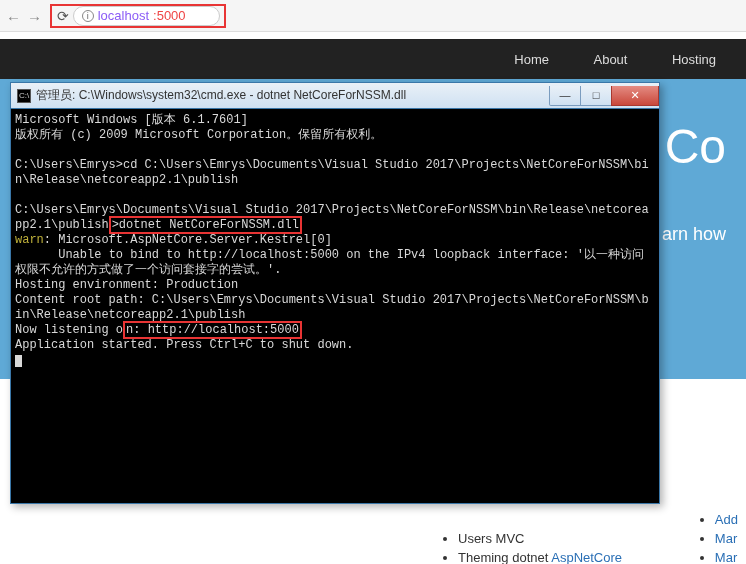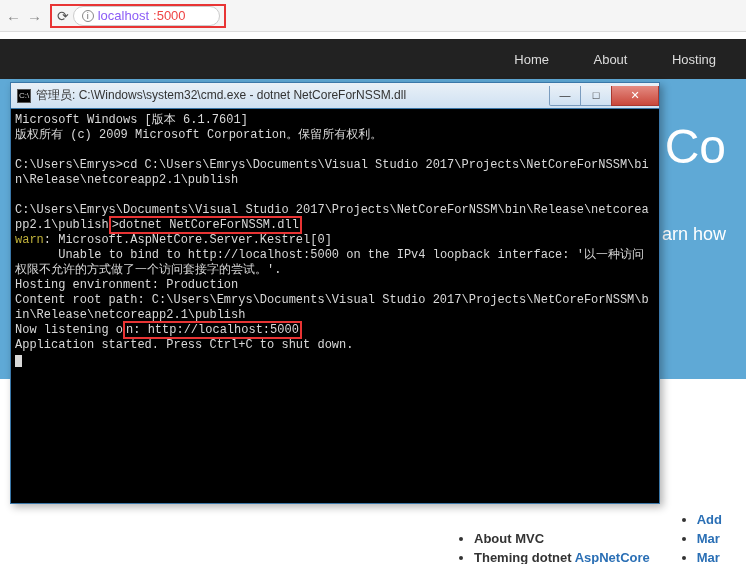--- a/index.html
+++ b/index.html
@@ -80,21 +80,21 @@
     font-size:36px;
   }
   .hero .sub { font-size:18px; margin-top:50px;}
   .lower {
     background:#fff;
     padding:20px 20px 0 440px;
     color:#333;
   }
   .lower h2 { font-weight:400; font-size:24px; margin-bottom:10px;}
   .lower ul { list-style:disc; padding-left:18px; font-size:13px;}
-  .lower li { margin:4px 16px;font-weight:bold;}
+  .lower li { margin:4px 0;}
   .lower a { color:#2a6fb5; text-decoration:none;}
   
   .console-window {
     position:absolute;
     top:82px; left:10px;
     width:650px; height:422px;
     border:1px solid #3a77a8;
     box-shadow: 3px 3px 8px rgba(0,0,0,0.3);
     background:#000;
   }
@@ -190,21 +190,21 @@
     <div style="text-align:right; font-size:48px; padding-right:0;">
       <span> Co</span>
     </div>
     <div class="sub" style="text-align:right;">
       <span>arn how</span>
     </div>
   </div>
   <div class="lower">
     <h2>How </h2>
     <ul style="position:absolute; left:440px; bottom:2px;">
-      <li><span>About MVC</span></li>
+      <li><span>Users MVC</span></li>
       <li><span>Theming dotnet </span><a>AspNetCore</a></li>
     </ul>
     <ul style="position:absolute; right:8px; bottom:2px; list-style:disc;">
       <li><a>Add</a></li>
       <li><a>Mar</a></li>
       <li><a>Mar</a></li>
     </ul>
   </div>
 </div>
 

